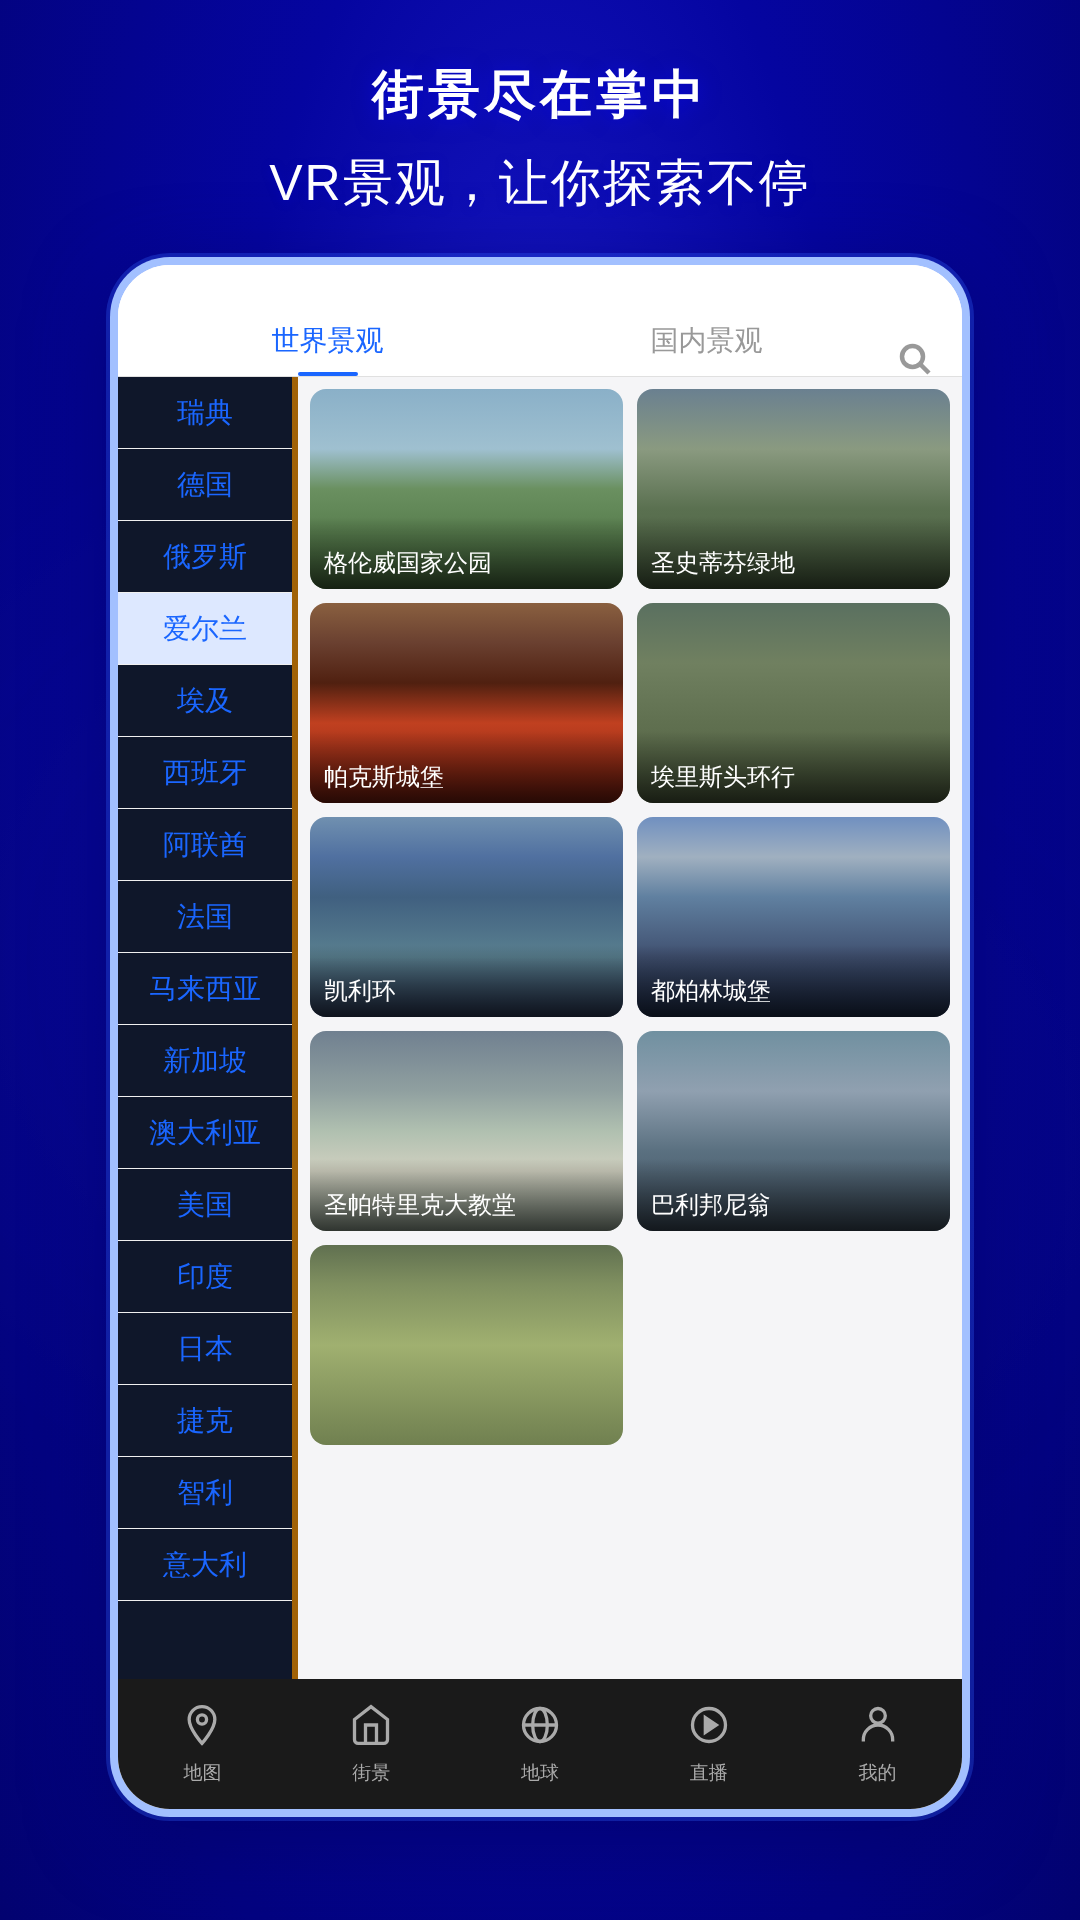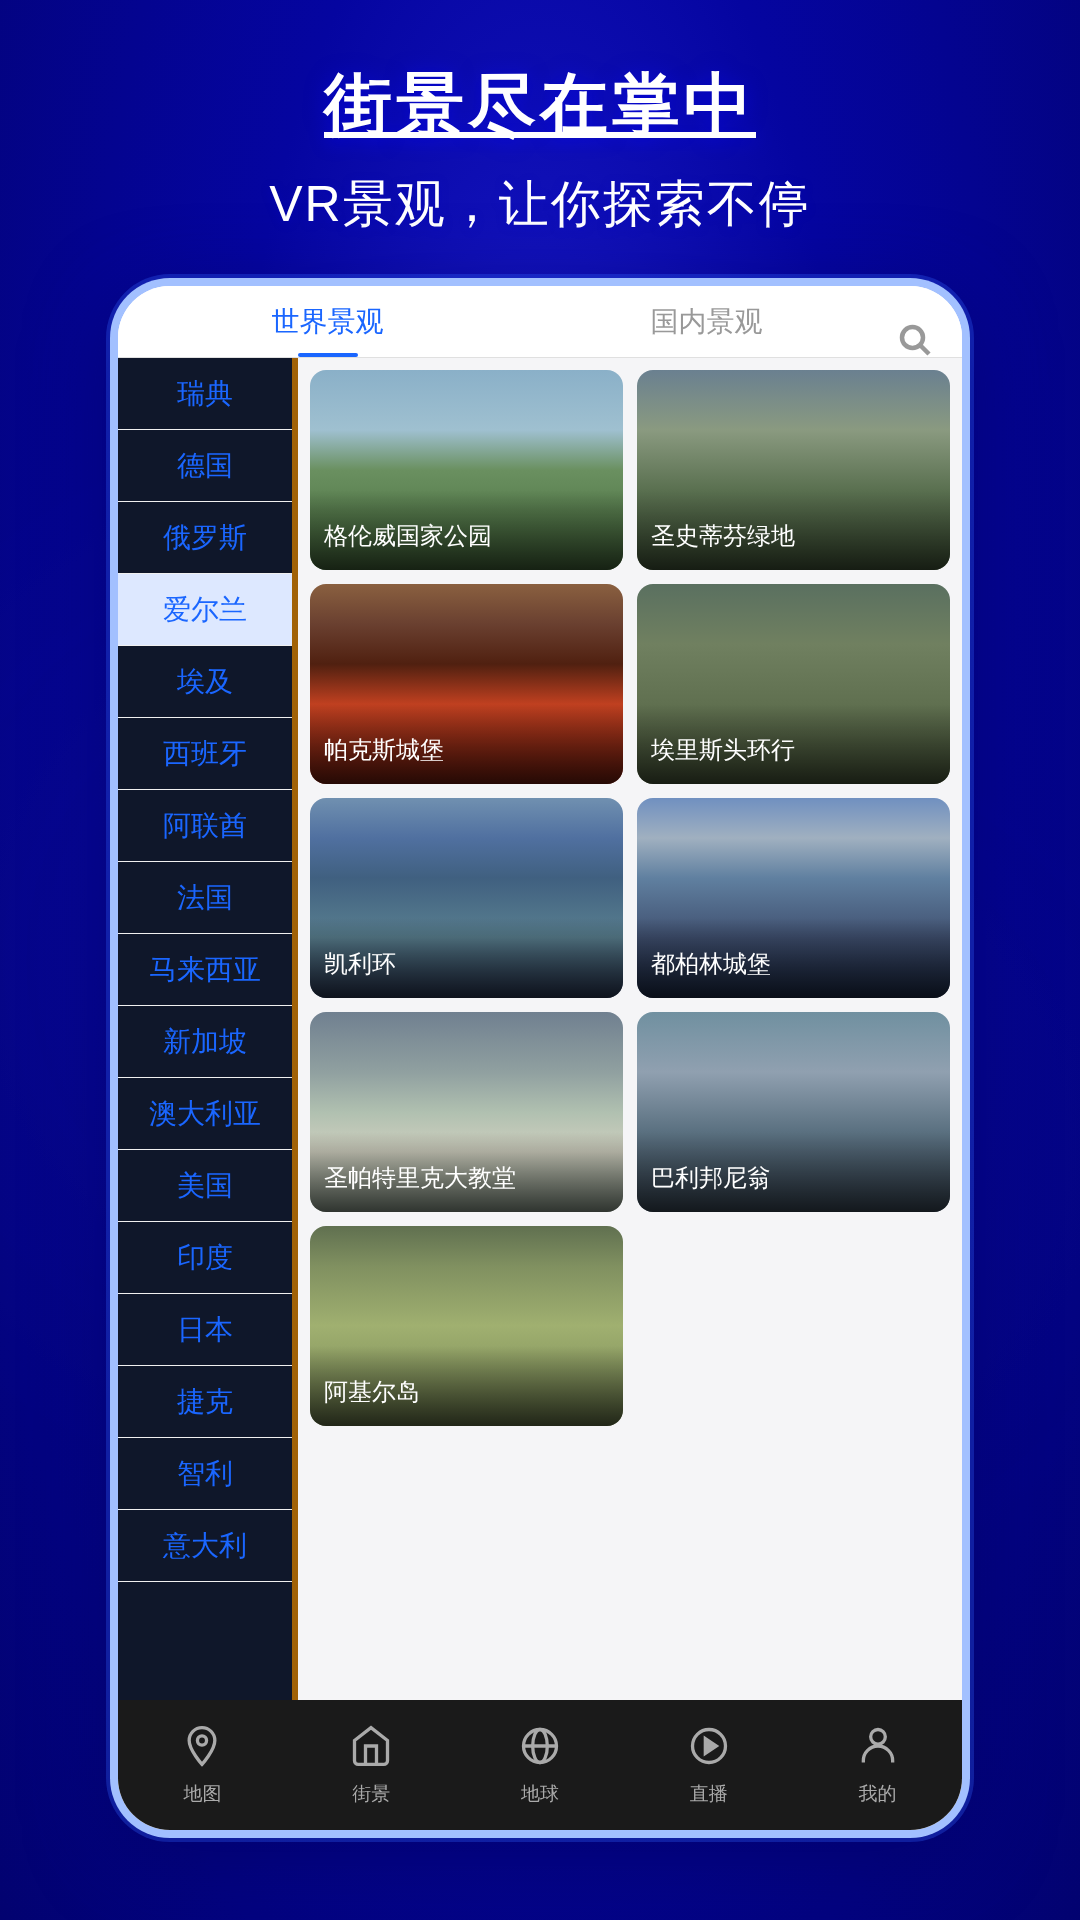--- a/index.html
+++ b/index.html
@@ -44,26 +44,25 @@
 
     
     .hero {
       width: 100%;
       padding: 60px 40px 30px;
       text-align: center;
       color: white;
     }
 
     .hero-title {
-      font-size: 68px;
+      font-size: 52px;
       font-weight: 800;
       letter-spacing: 4px;
       text-shadow: 0 2px 20px rgba(0,0,255,0.5);
       margin-bottom: 20px;
-      text-decoration: underline;
     }
 
     .hero-subtitle {
       font-size: 50px;
       font-weight: 400;
       letter-spacing: 2px;
       text-shadow: 0 2px 10px rgba(0,0,200,0.4);
     }
 
     
@@ -89,21 +88,21 @@
       flex-direction: column;
       background: #f5f5f7;
     }
 
     
     .tab-bar {
       display: flex;
       border-bottom: 1px solid #e0e0e0;
       background: white;
       padding: 0 20px;
-      height: 72px;
+      height: 112px;
       align-items: flex-end;
       flex-shrink: 0;
     }
 
     .tab-item {
       flex: 1;
       text-align: center;
       padding-bottom: 16px;
       font-size: 28px;
       color: #999;
@@ -207,21 +206,21 @@
     .img-10 { background: linear-gradient(180deg, #607050 0%, #809060 20%, #a0b070 50%, #708050 100%); }
 
     .grid-item-label {
       position: absolute;
       bottom: 0;
       left: 0;
       right: 0;
       background: linear-gradient(transparent, rgba(0,0,0,0.7));
       color: white;
       font-size: 24px;
-      padding: 30px 14px 18px;
+      padding: 30px 14px 10px;
     }
 
     
     .bottom-nav {
       height: 130px;
       background: #1a1a1a;
       display: flex;
       align-items: center;
       justify-content: space-around;
       flex-shrink: 0;
@@ -344,21 +343,20 @@
               <div class="grid-item">
                 <div class="grid-item-img img-8"></div>
                 <div class="grid-item-label">圣帕特里克大教堂</div>
               </div>
               <div class="grid-item">
                 <div class="grid-item-img img-9"></div>
                 <div class="grid-item-label">巴利邦尼翁</div>
               </div>
               <div class="grid-item">
                 <div class="grid-item-img img-10"></div>
-                <div class="grid-item-label">阿基尔岛</div>
               </div>
             </div>
         </div>
 
       </div>
 
       <div class="bottom-nav">
 
       <div class="nav-item">
             <div class="nav-icon"><svg width="44" height="44" viewBox="0 0 24 24" fill="none" stroke="#aaa" stroke-width="1.8">

